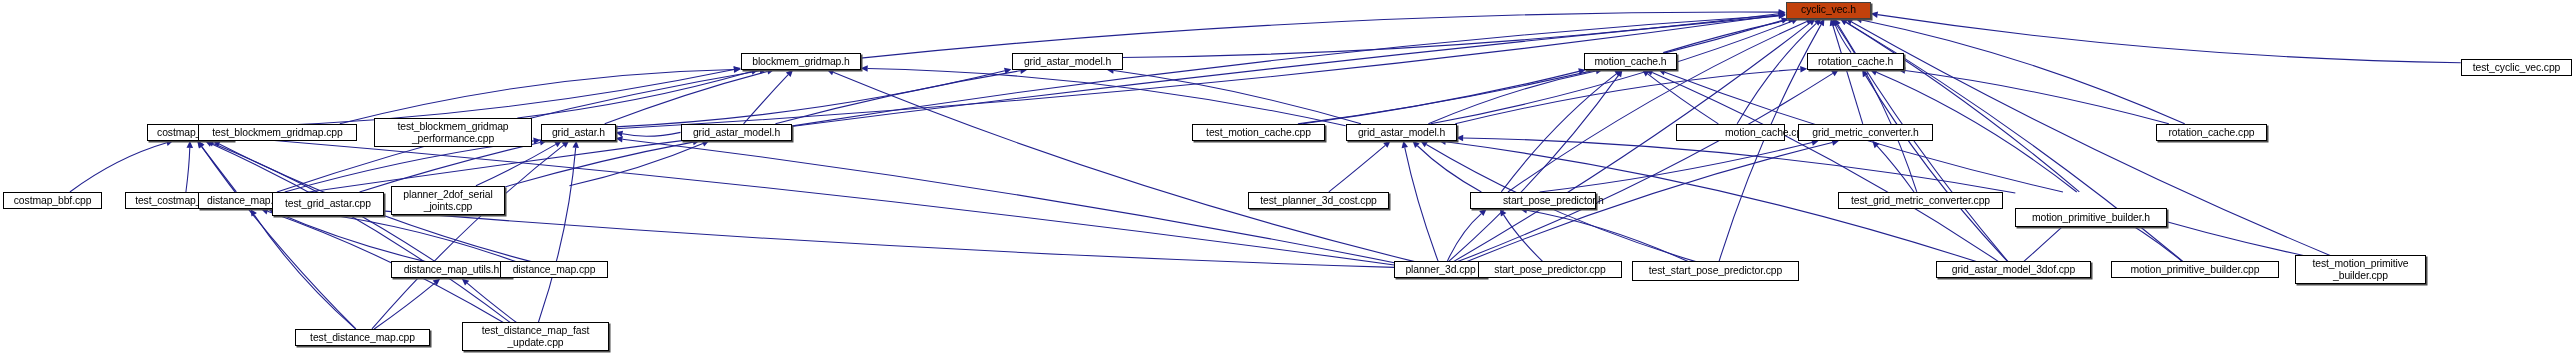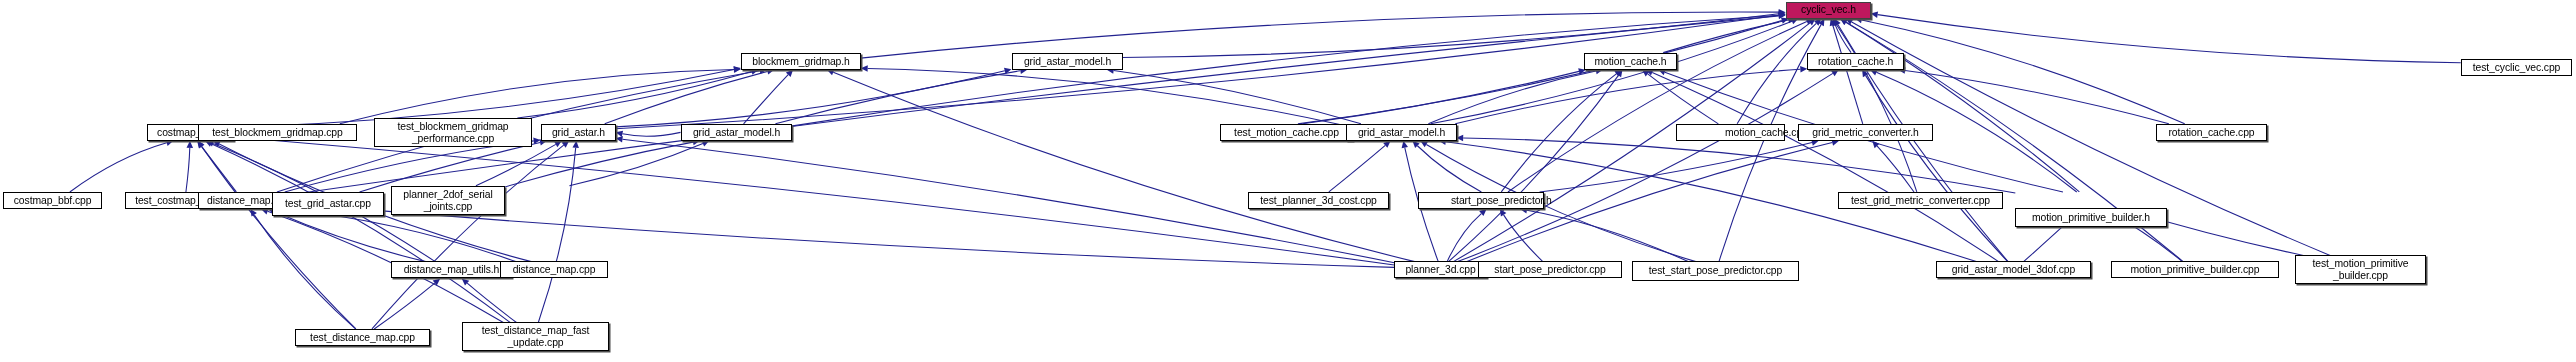--- a/index.html
+++ b/index.html
@@ -32,21 +32,21 @@
     border: 0.8px solid #000000;
     background: #ffffff;
     color: #000000;
     font-size: 10.4px;
     line-height: 11.6px;
     white-space: pre-line;
     letter-spacing: -0.1px;
     z-index: 5;
   }
   .node.root {
-    background: #be185d;
+    background: #c2410c;
     border: 0.8px solid #404040;
   }
   .node.shadow {
     box-shadow: 1.5px 1.5px 0 0 #4d4d4d;
   }
   .node-label {
     display: block;
     width: 100%;
     pointer-events: none;
   }
@@ -230,33 +230,33 @@
     <div class="node" style="left: 1012px; top: 53px; width: 111px; height: 17px;"><span class="node-label">grid_astar_model.h</span></div>
     <div class="node shadow" style="left: 1584px; top: 53px; width: 93px; height: 17px;"><span class="node-label">motion_cache.h</span></div>
     <div class="node shadow" style="left: 1807px; top: 53px; width: 97px; height: 17px;"><span class="node-label">rotation_cache.h</span></div>
     <div class="node" style="left: 2461px; top: 59px; width: 111px; height: 17px;"><span class="node-label">test_cyclic_vec.cpp</span></div>
     <div class="node shadow" style="left: 147px; top: 124px; width: 87px; height: 17px;"><span class="node-label">costmap_bbf.h</span></div>
     <div class="node" style="left: 198px; top: 124px; width: 159px; height: 17px;"><span class="node-label">test_blockmem_gridmap.cpp</span></div>
     <div class="node" style="left: 374px; top: 118px; width: 158px; height: 29px;"><span class="node-label">test_blockmem_gridmap
 _performance.cpp</span></div>
     <div class="node shadow" style="left: 541px; top: 124px; width: 75px; height: 17px;"><span class="node-label">grid_astar.h</span></div>
     <div class="node shadow" style="left: 681px; top: 124px; width: 111px; height: 17px;"><span class="node-label">grid_astar_model.h</span></div>
-    <div class="node shadow" style="left: 1192px; top: 124px; width: 133px; height: 17px; margin-left: 28px;"><span class="node-label">test_motion_cache.cpp</span></div>
+    <div class="node shadow" style="left: 1192px; top: 124px; width: 133px; height: 17px;"><span class="node-label">test_motion_cache.cpp</span></div>
     <div class="node shadow" style="left: 1346px; top: 124px; width: 111px; height: 17px;"><span class="node-label">grid_astar_model.h</span></div>
     <div class="node" style="left: 1676px; top: 124px; width: 109px; height: 17px; padding-left: 48px;"><span class="node-label">motion_cache.cpp</span></div>
     <div class="node" style="left: 1798px; top: 124px; width: 135px; height: 17px;"><span class="node-label">grid_metric_converter.h</span></div>
     <div class="node shadow" style="left: 2156px; top: 124px; width: 111px; height: 17px;"><span class="node-label">rotation_cache.cpp</span></div>
     <div class="node" style="left: 3.1px; top: 192px; width: 99px; height: 17px;"><span class="node-label">costmap_bbf.cpp</span></div>
     <div class="node" style="left: 125px; top: 192px; width: 120px; height: 17px;"><span class="node-label">test_costmap_bbf.cpp</span></div>
     <div class="node shadow" style="left: 198px; top: 192px; width: 90px; height: 17px;"><span class="node-label">distance_map.h</span></div>
     <div class="node shadow" style="left: 272px; top: 192px; width: 112px; height: 24px;"><span class="node-label">test_grid_astar.cpp</span></div>
     <div class="node shadow" style="left: 391px; top: 186px; width: 114px; height: 29px;"><span class="node-label">planner_2dof_serial
 _joints.cpp</span></div>
     <div class="node shadow" style="left: 1248px; top: 192px; width: 141px; height: 17px;"><span class="node-label">test_planner_3d_cost.cpp</span></div>
-    <div class="node shadow" style="left: 1418px; top: 192px; width: 126px; height: 17px; padding-left: 32px;"><span class="node-label">start_pose_predictor.h</span></div>
+    <div class="node shadow" style="left: 1470px; top: 192px; width: 126px; height: 17px; padding-left: 32px;"><span class="node-label">start_pose_predictor.h</span></div>
     <div class="node" style="left: 1838px; top: 192px; width: 165px; height: 17px;"><span class="node-label">test_grid_metric_converter.cpp</span></div>
     <div class="node shadow" style="left: 2015px; top: 208px; width: 152px; height: 19px;"><span class="node-label">motion_primitive_builder.h</span></div>
     <div class="node shadow" style="left: 391px; top: 261px; width: 121px; height: 17px;"><span class="node-label">distance_map_utils.h</span></div>
     <div class="node" style="left: 500px; top: 261px; width: 108px; height: 17px;"><span class="node-label">distance_map.cpp</span></div>
     <div class="node shadow" style="left: 1394px; top: 261px; width: 93px; height: 17px;"><span class="node-label">planner_3d.cpp</span></div>
     <div class="node" style="left: 1478px; top: 261px; width: 144px; height: 17px;"><span class="node-label">start_pose_predictor.cpp</span></div>
     <div class="node" style="left: 1632px; top: 261px; width: 167px; height: 20px;"><span class="node-label">test_start_pose_predictor.cpp</span></div>
     <div class="node shadow" style="left: 1936px; top: 261px; width: 155px; height: 17px;"><span class="node-label">grid_astar_model_3dof.cpp</span></div>
     <div class="node" style="left: 2111px; top: 261px; width: 168px; height: 17px;"><span class="node-label">motion_primitive_builder.cpp</span></div>
     <div class="node shadow" style="left: 2295px; top: 255px; width: 131px; height: 29px;"><span class="node-label">test_motion_primitive

